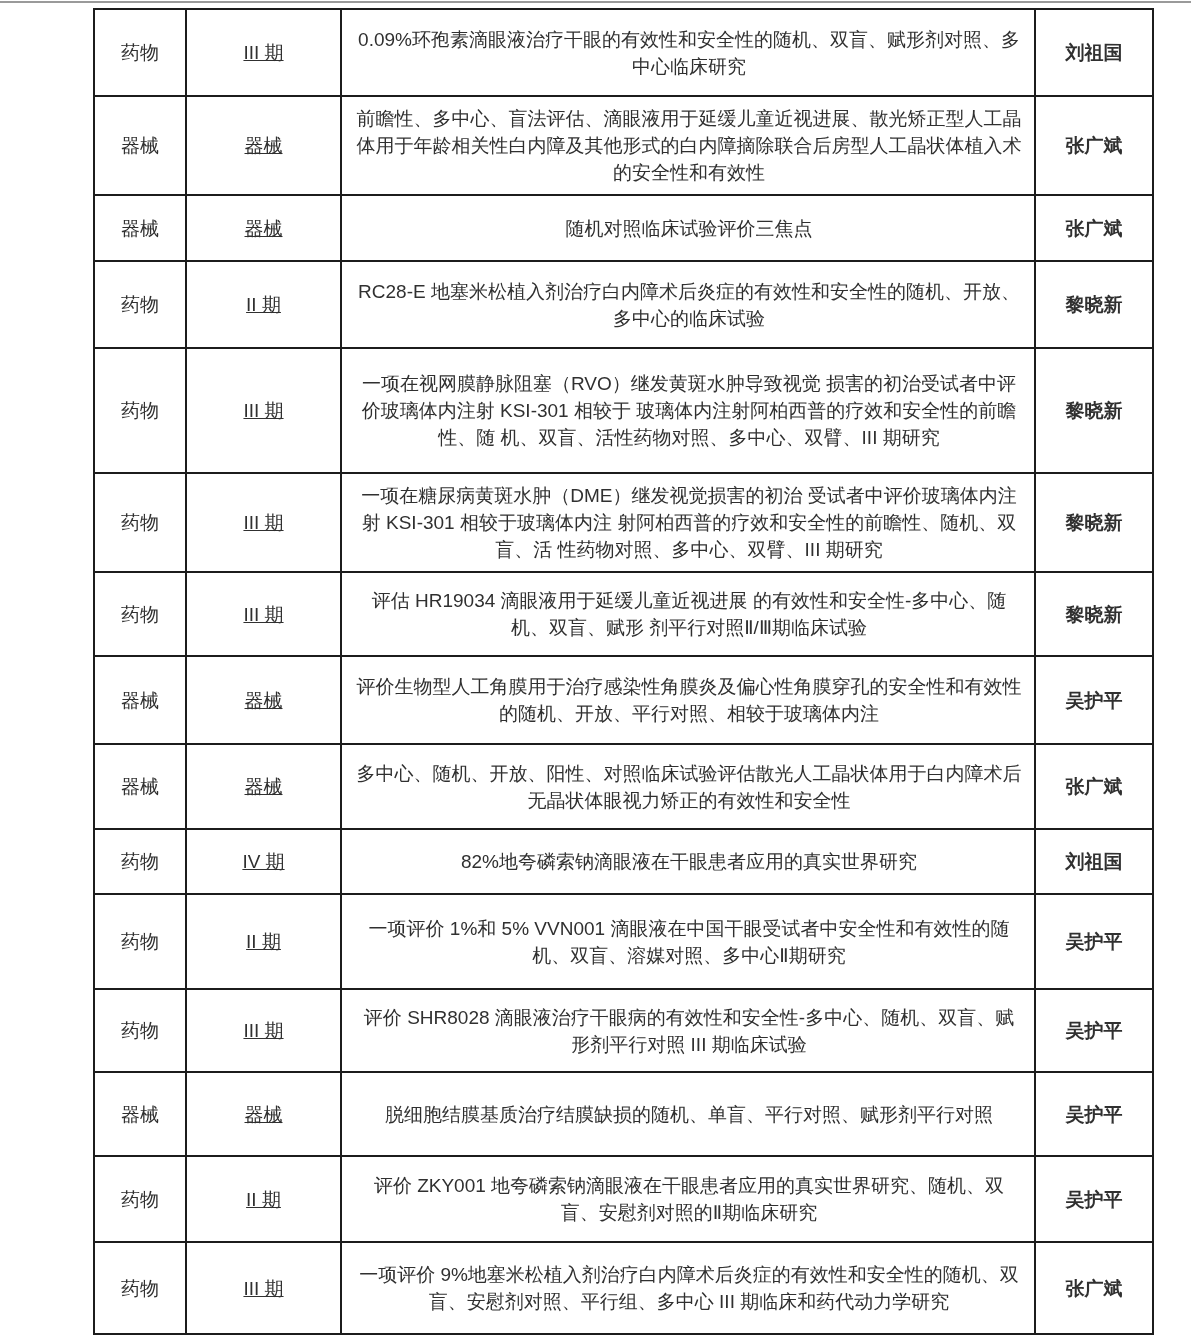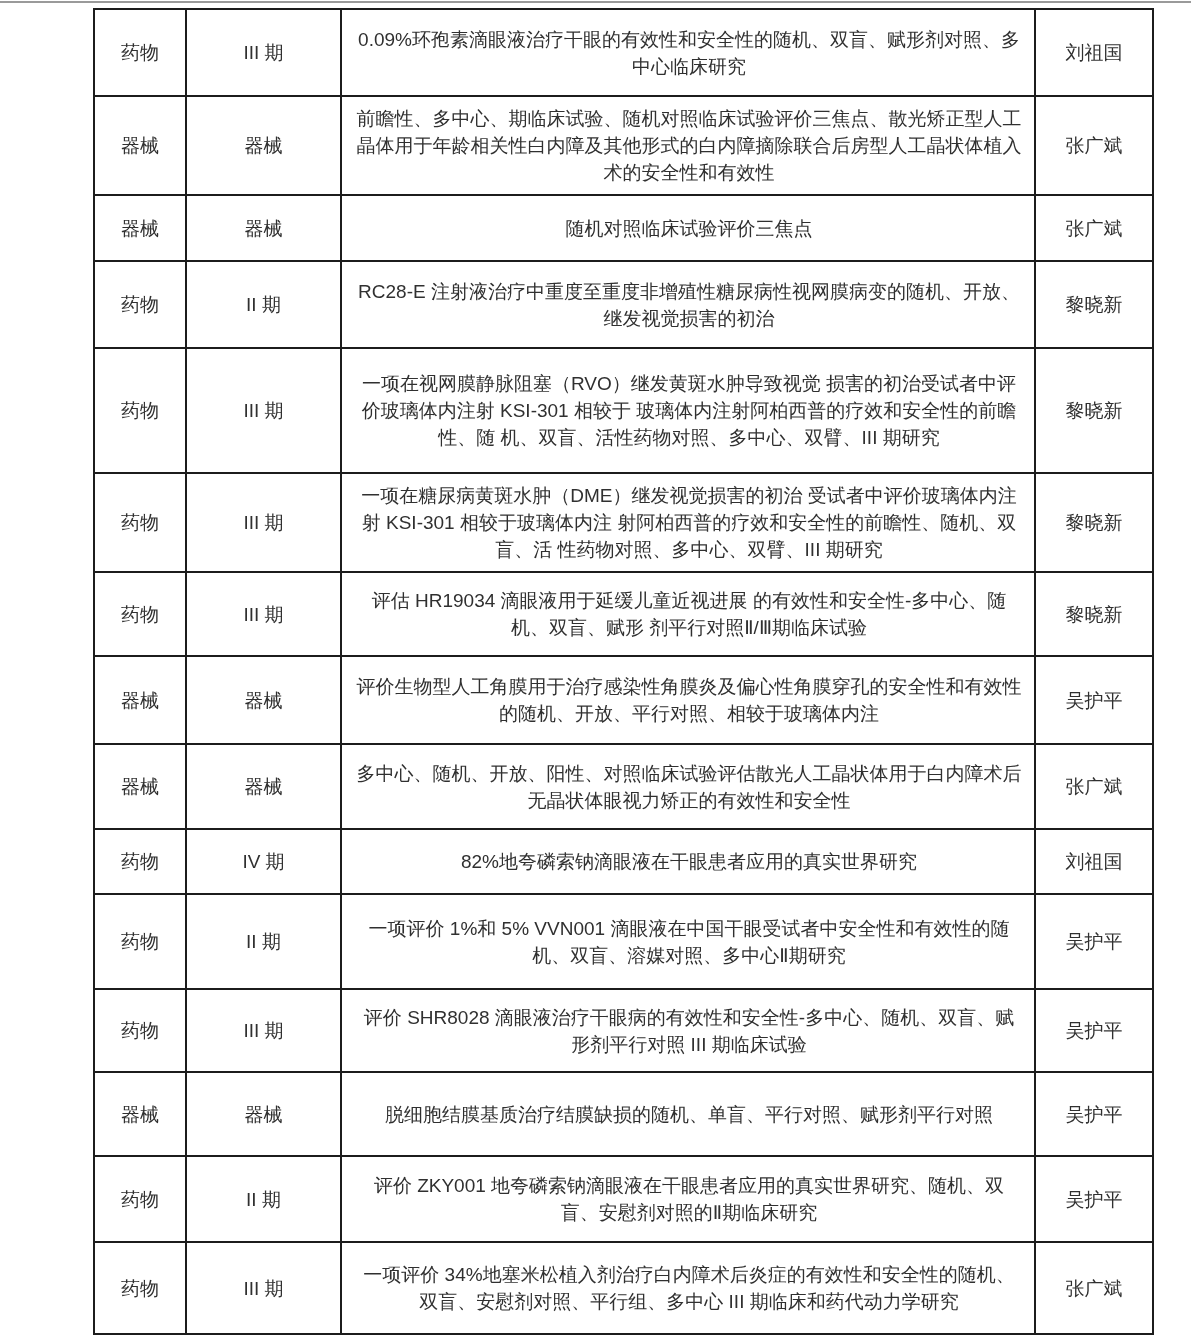--- a/index.html
+++ b/index.html
@@ -33,23 +33,23 @@
     color: #303030;
     font-size: 19px;
   }
   table.trials td {
     border: 2px solid #1c1c1c;
     vertical-align: middle;
     line-height: 27px;
     overflow: hidden;
   }
   td.c-type  { width: 82px;  text-align: center; padding: 2px 4px; }
-  td.c-phase { width: 141px; text-align: center; padding: 2px 6px; }
+  td.c-phase { width: 141px; text-align: center; padding: 2px 6px; text-decoration: underline; }
   td.c-title { width: 666px; text-align: center;   padding: 8px 12px 8px 14px; }
-  td.c-pi    { width: 108px; text-align: center; padding: 8px 4px; }
+  td.c-pi    { width: 108px; text-align: center; padding: 8px 4px; font-weight: bold; }
 
   
   tbody tr:nth-child(1)  { height: 87px; }
   tbody tr:nth-child(2)  { height: 97px; }
   tbody tr:nth-child(3)  { height: 66px; }
   tbody tr:nth-child(4)  { height: 87px; }
   tbody tr:nth-child(5)  { height: 125px; }
   tbody tr:nth-child(6)  { height: 98px; }
   tbody tr:nth-child(7)  { height: 84px; }
   tbody tr:nth-child(8)  { height: 88px; }
@@ -71,35 +71,35 @@
   <tr>
     <td class="c-type">药物</td>
     <td class="c-phase">III 期</td>
     <td class="c-title">0.09%环孢素滴眼液治疗干眼的有效性和安全性的随机、双盲、赋形剂对照、多中心临床研究</td>
     <td class="c-pi">刘祖国</td>
   </tr>
 
   <tr>
     <td class="c-type">器械</td>
     <td class="c-phase">器械</td>
-    <td class="c-title">前瞻性、多中心、期临床试验、随机对照临床试验评价三焦点、散光矫正型人工晶体用于年龄相关性白内障及其他形式的白内障摘除联合后房型人工晶状体植入术的安全性和有效性</td>
+    <td class="c-title">前瞻性、多中心、盲法评估、滴眼液用于延缓儿童近视进展、散光矫正型人工晶体用于年龄相关性白内障及其他形式的白内障摘除联合后房型人工晶状体植入术的安全性和有效性</td>
     <td class="c-pi">张广斌</td>
   </tr>
 
   <tr>
     <td class="c-type">器械</td>
     <td class="c-phase">器械</td>
     <td class="c-title">随机对照临床试验评价三焦点</td>
     <td class="c-pi">张广斌</td>
   </tr>
 
   <tr>
     <td class="c-type">药物</td>
     <td class="c-phase">II 期</td>
-    <td class="c-title">RC28-E 注射液治疗中重度至重度非增殖性糖尿病性视网膜病变的随机、开放、继发视觉损害的初治</td>
+    <td class="c-title">RC28-E 地塞米松植入剂治疗白内障术后炎症的有效性和安全性的随机、开放、多中心的临床试验</td>
     <td class="c-pi">黎晓新</td>
   </tr>
 
   <tr>
     <td class="c-type">药物</td>
     <td class="c-phase">III 期</td>
     <td class="c-title">一项在视网膜静脉阻塞（RVO）继发黄斑水肿导致视觉 损害的初治受试者中评价玻璃体内注射 KSI-301 相较于 玻璃体内注射阿柏西普的疗效和安全性的前瞻性、随 机、双盲、活性药物对照、多中心、双臂、III 期研究</td>
     <td class="c-pi">黎晓新</td>
   </tr>
 
@@ -162,18 +162,18 @@
   <tr>
     <td class="c-type">药物</td>
     <td class="c-phase">II 期</td>
     <td class="c-title">评价 ZKY001 地夸磷索钠滴眼液在干眼患者应用的真实世界研究、随机、双盲、安慰剂对照的Ⅱ期临床研究</td>
     <td class="c-pi">吴护平</td>
   </tr>
 
   <tr>
     <td class="c-type">药物</td>
     <td class="c-phase">III 期</td>
-    <td class="c-title">一项评价 34%地塞米松植入剂治疗白内障术后炎症的有效性和安全性的随机、双盲、安慰剂对照、平行组、多中心 III 期临床和药代动力学研究</td>
+    <td class="c-title">一项评价 9%地塞米松植入剂治疗白内障术后炎症的有效性和安全性的随机、双盲、安慰剂对照、平行组、多中心 III 期临床和药代动力学研究</td>
     <td class="c-pi">张广斌</td>
   </tr>
 </tbody>
   </table>
 </div>
 
 </body></html>

